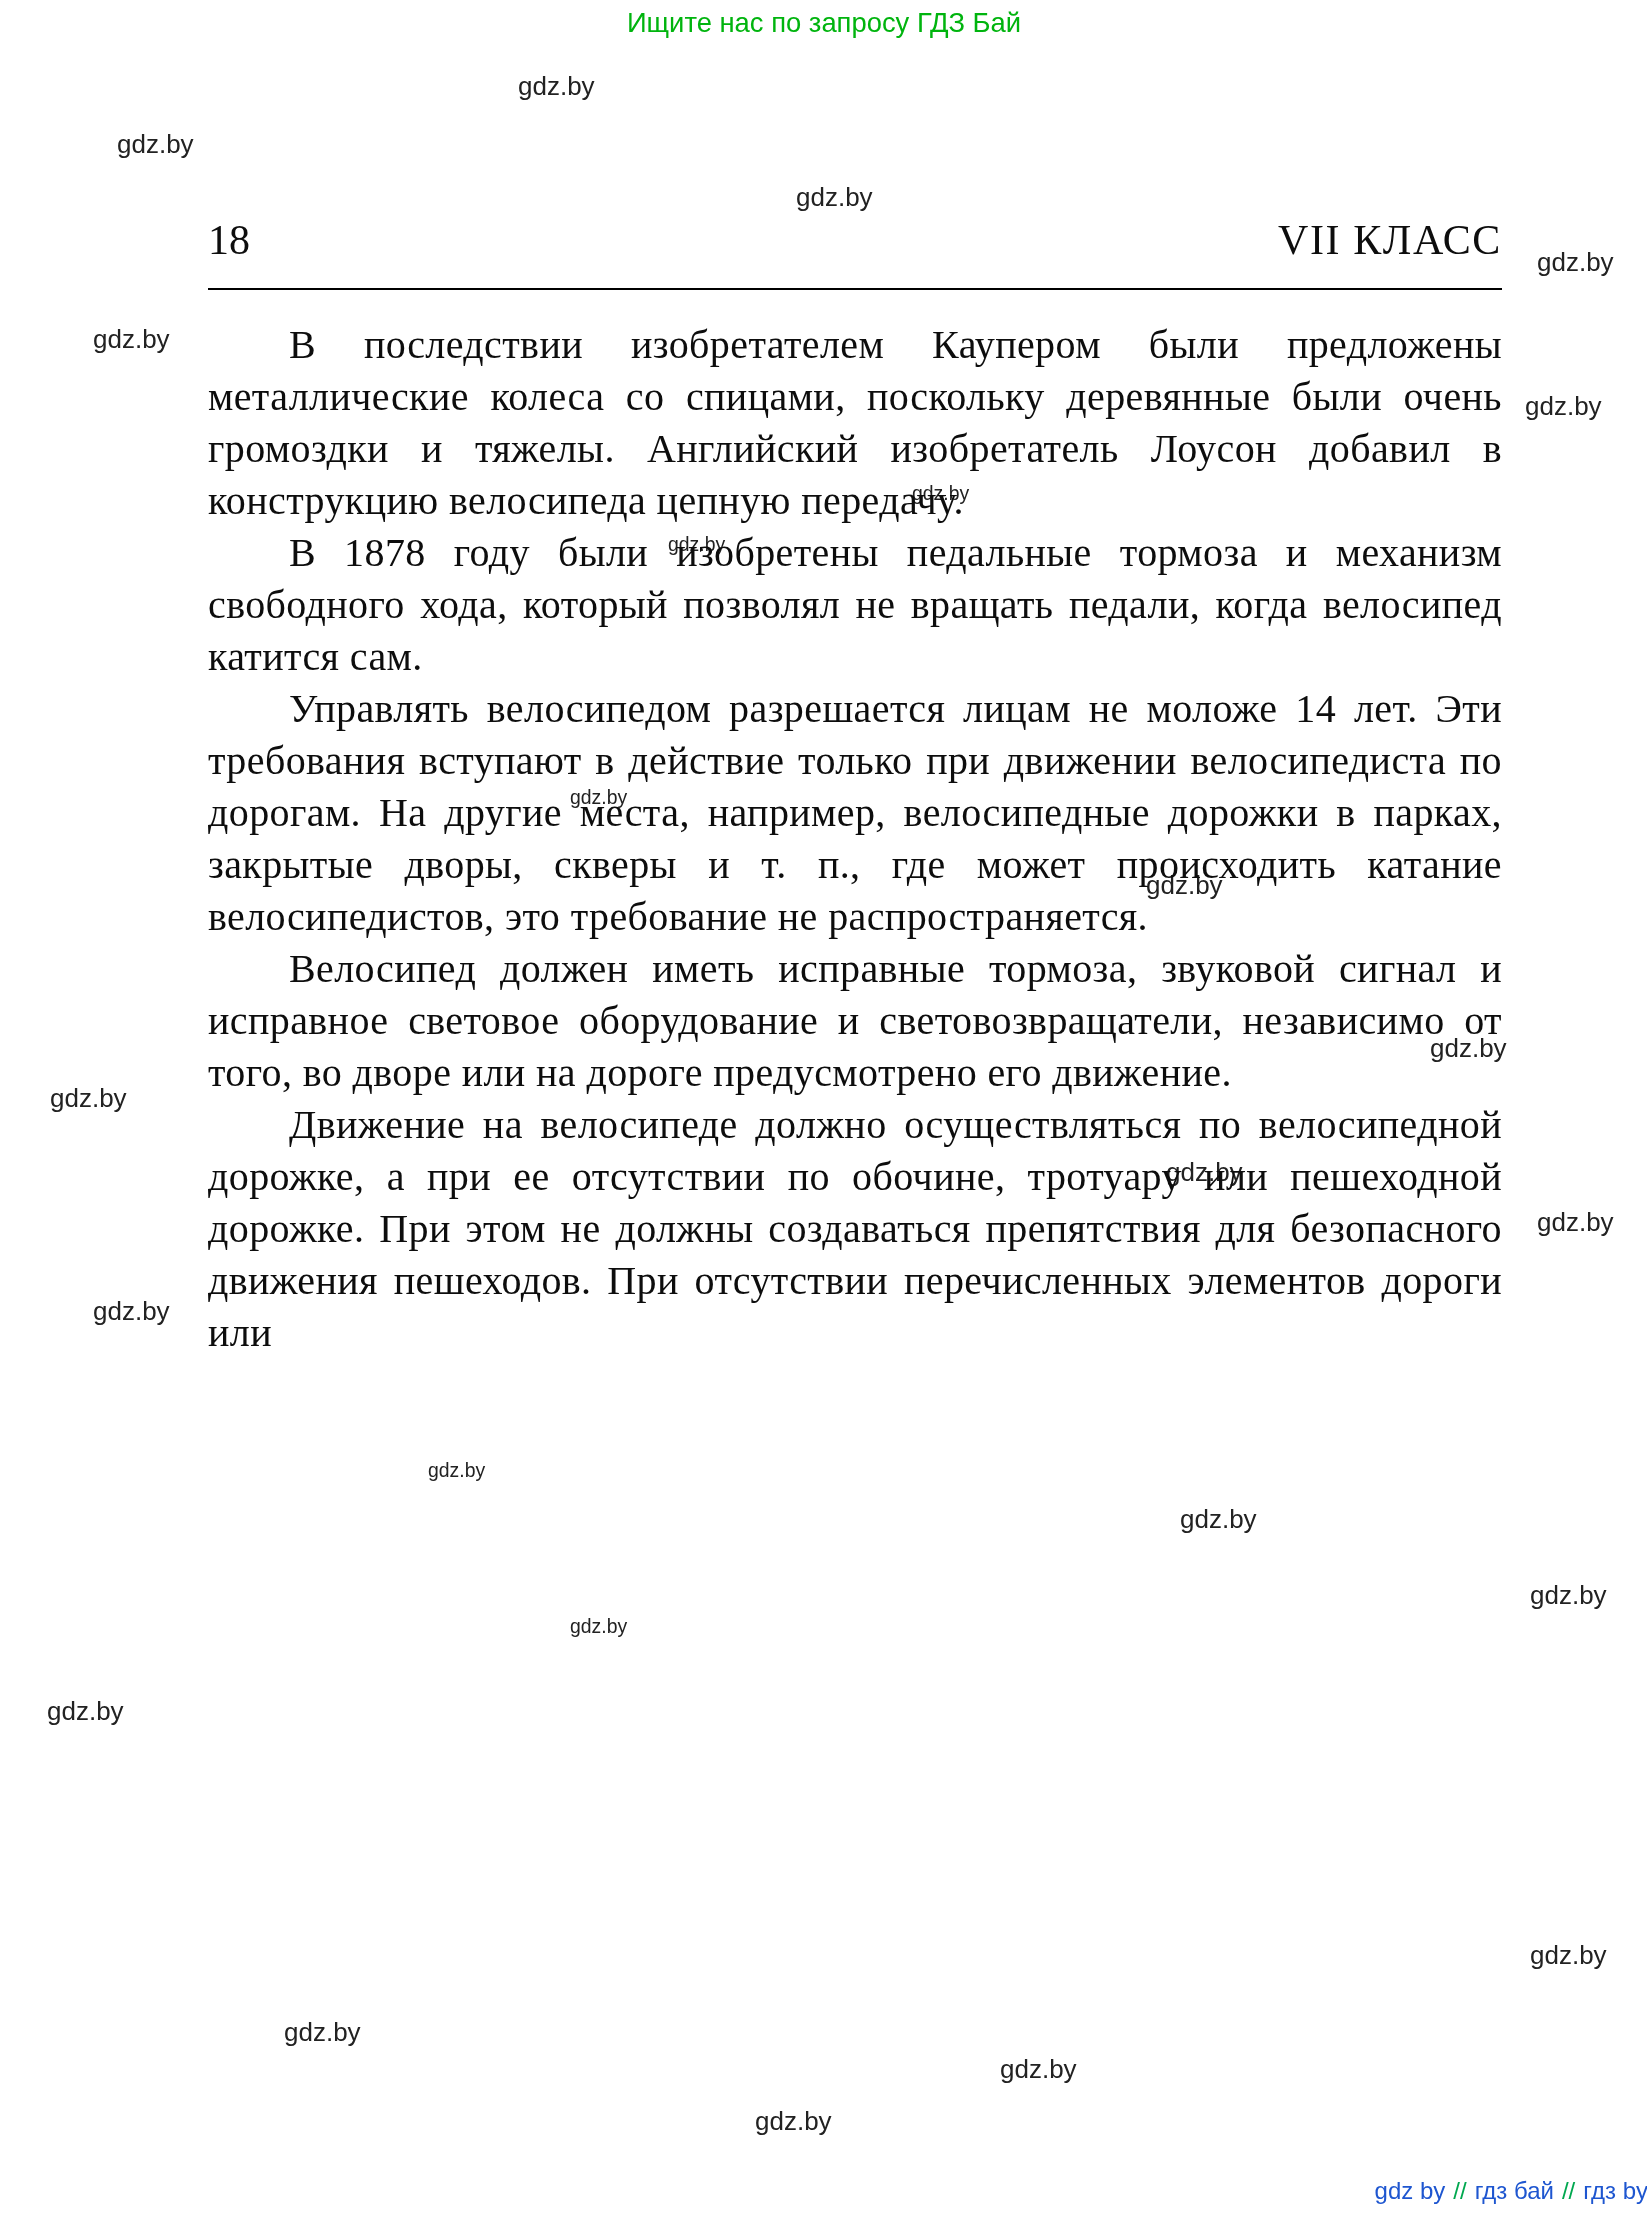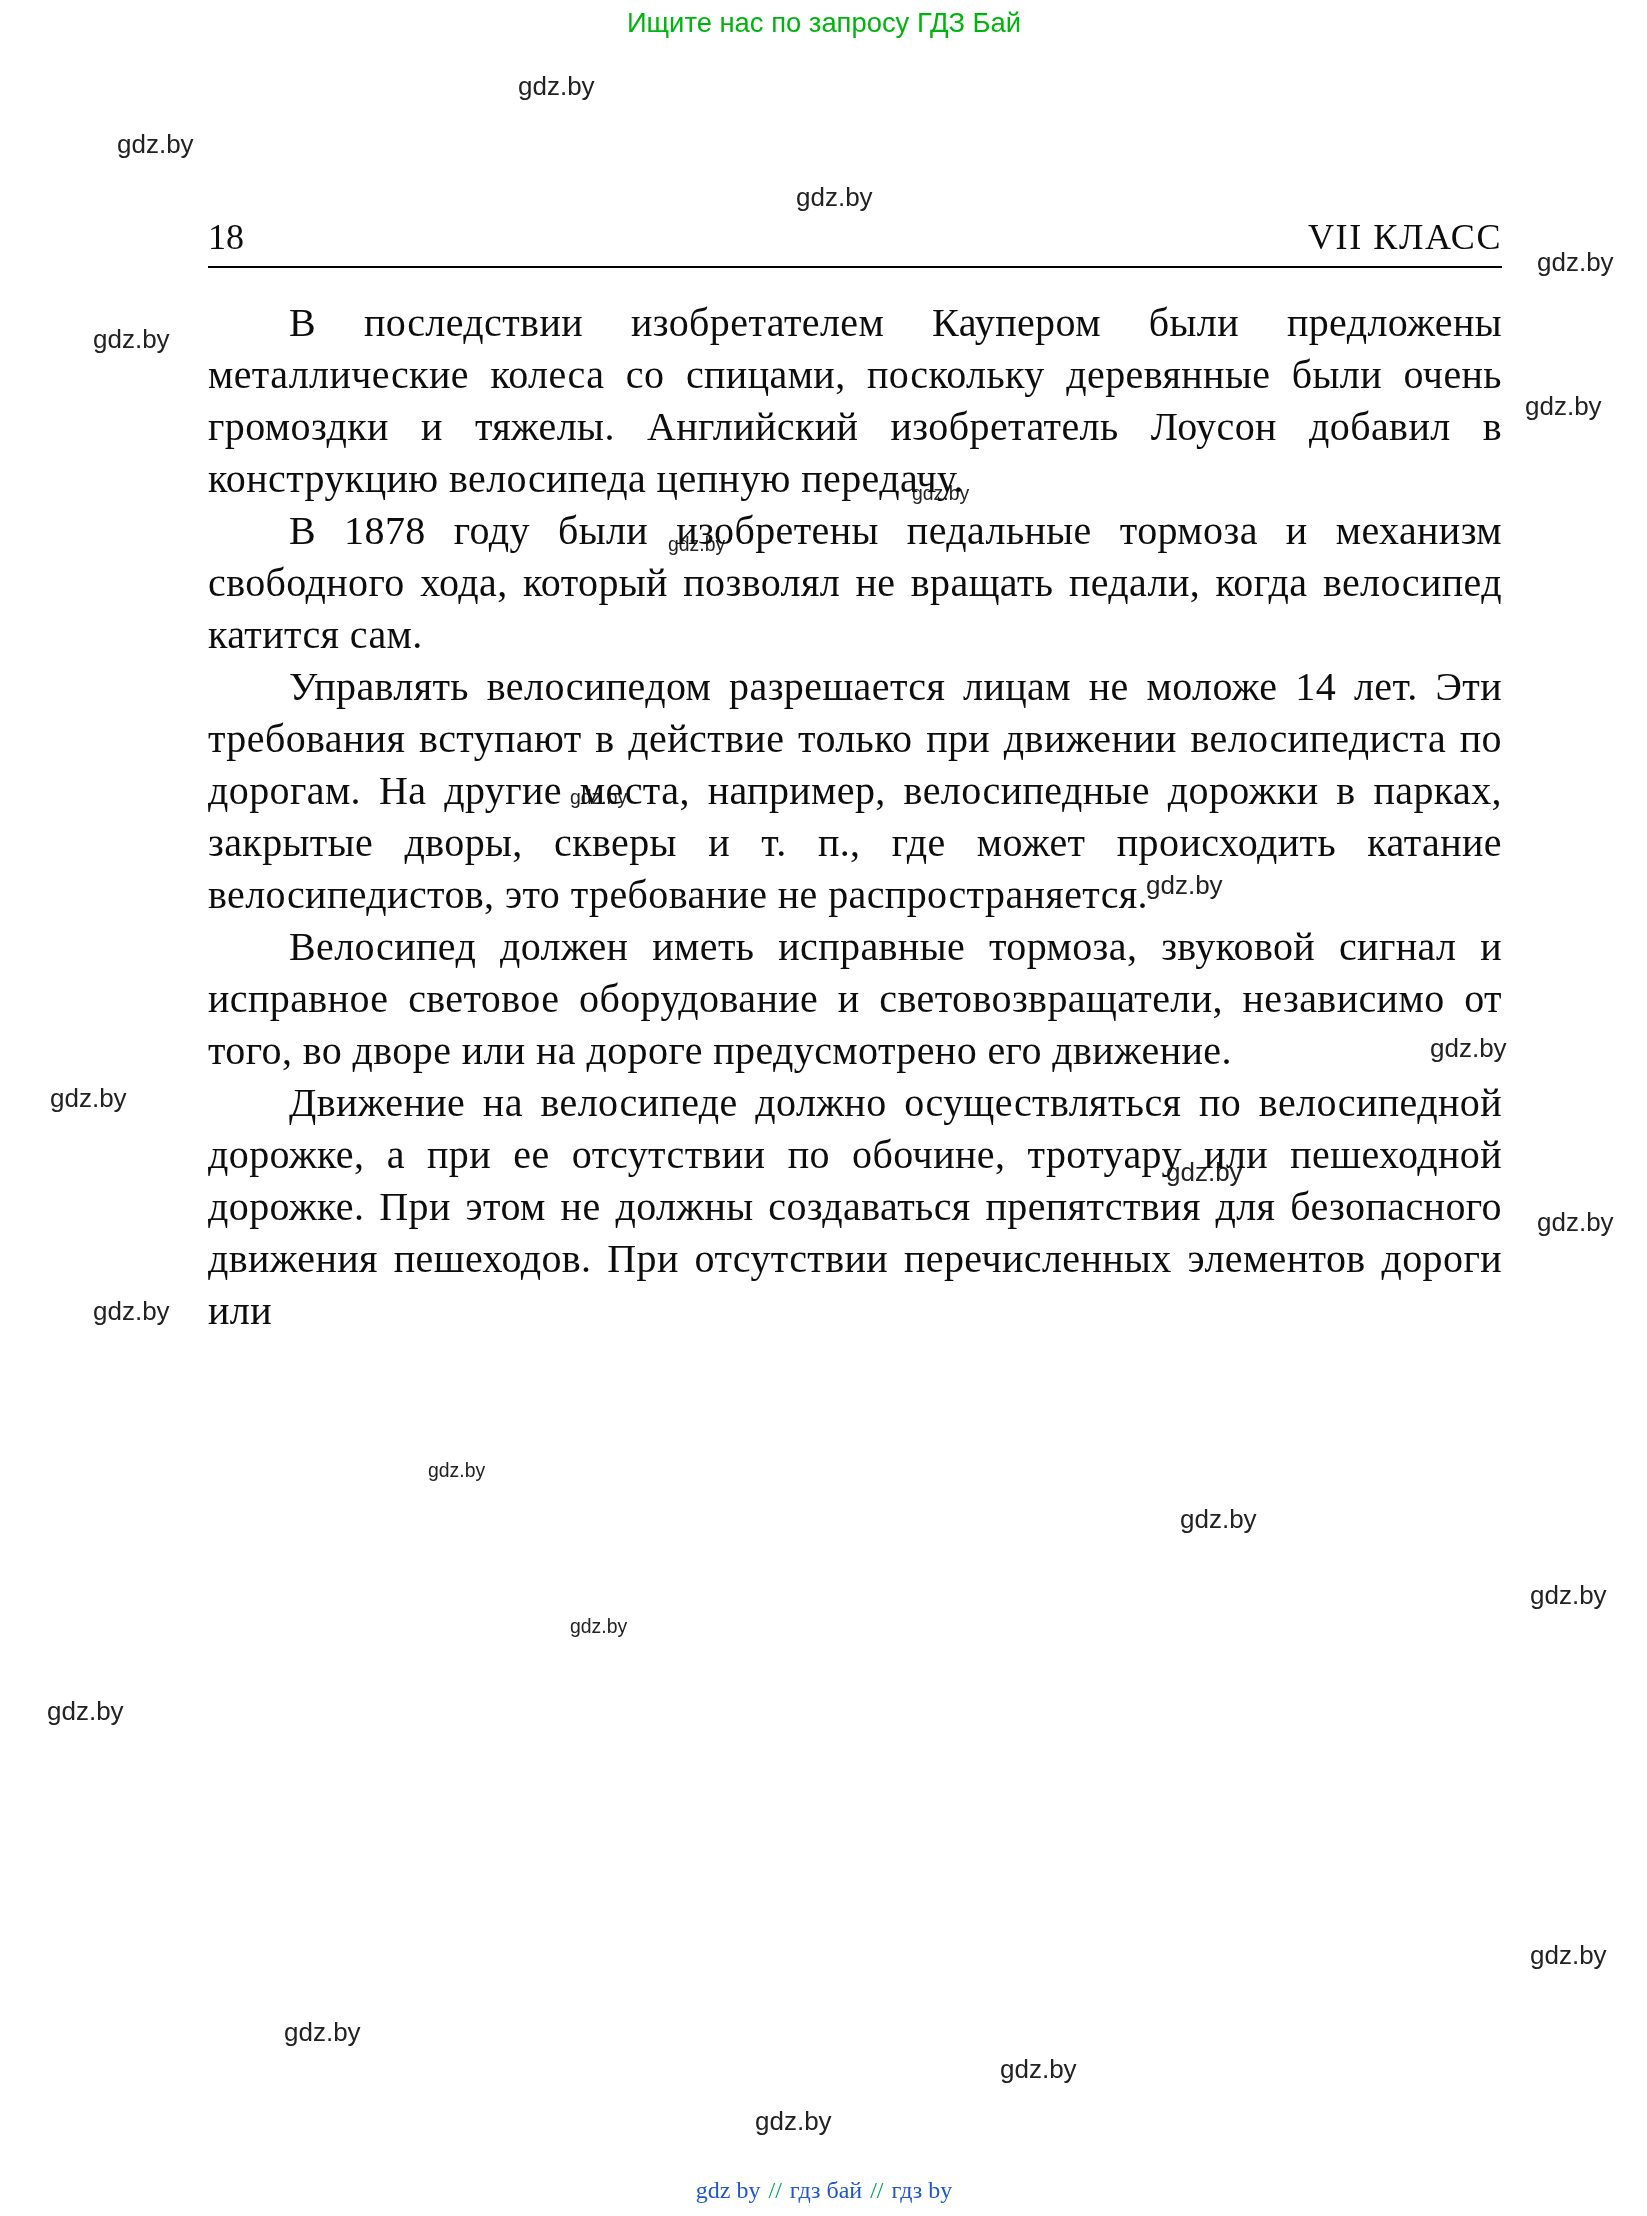--- a/index.html
+++ b/index.html
@@ -30,22 +30,22 @@
   .wm.s { font-size:19.4px; }
   .content {
     position:absolute;
     left:208px; top:216px;
     width:1294px;
   }
   .header-row {
     display:flex;
     justify-content:space-between;
     align-items:flex-end;
-    font-size:36px;
-    padding-bottom:8px;
+    font-size:42px;
+    padding-bottom:24px;
     border-bottom:2.4px solid #000000;
   }
   .section-title { letter-spacing:1.6px; }
   .paragraphs {
     margin-top:29px;
     font-size:40px;
     line-height:52px;
     text-align:justify;
     letter-spacing:0.4px;
   }
@@ -54,22 +54,22 @@
     position:absolute;
     left:408px; top:2011px;
     font-family:"Liberation Sans", sans-serif;
     font-size:34px;
     color:#f0859e;
     white-space:nowrap;
   }
   .links {
     position:absolute;
     top:2177px; left:0; width:100%;
-    text-align:center;
-    font-family:Liberation Serif, serif;
+    text-align:right;
+    font-family:Liberation Sans, sans-serif;
     font-size:24px;
   }
   .links a { color:#1e56d0; text-decoration:none; cursor:pointer; }
   .links .sep { color:#00a84f; margin:0 8px; }
 </style>
 </head>
 <body>
 
 <div class="page">
 

